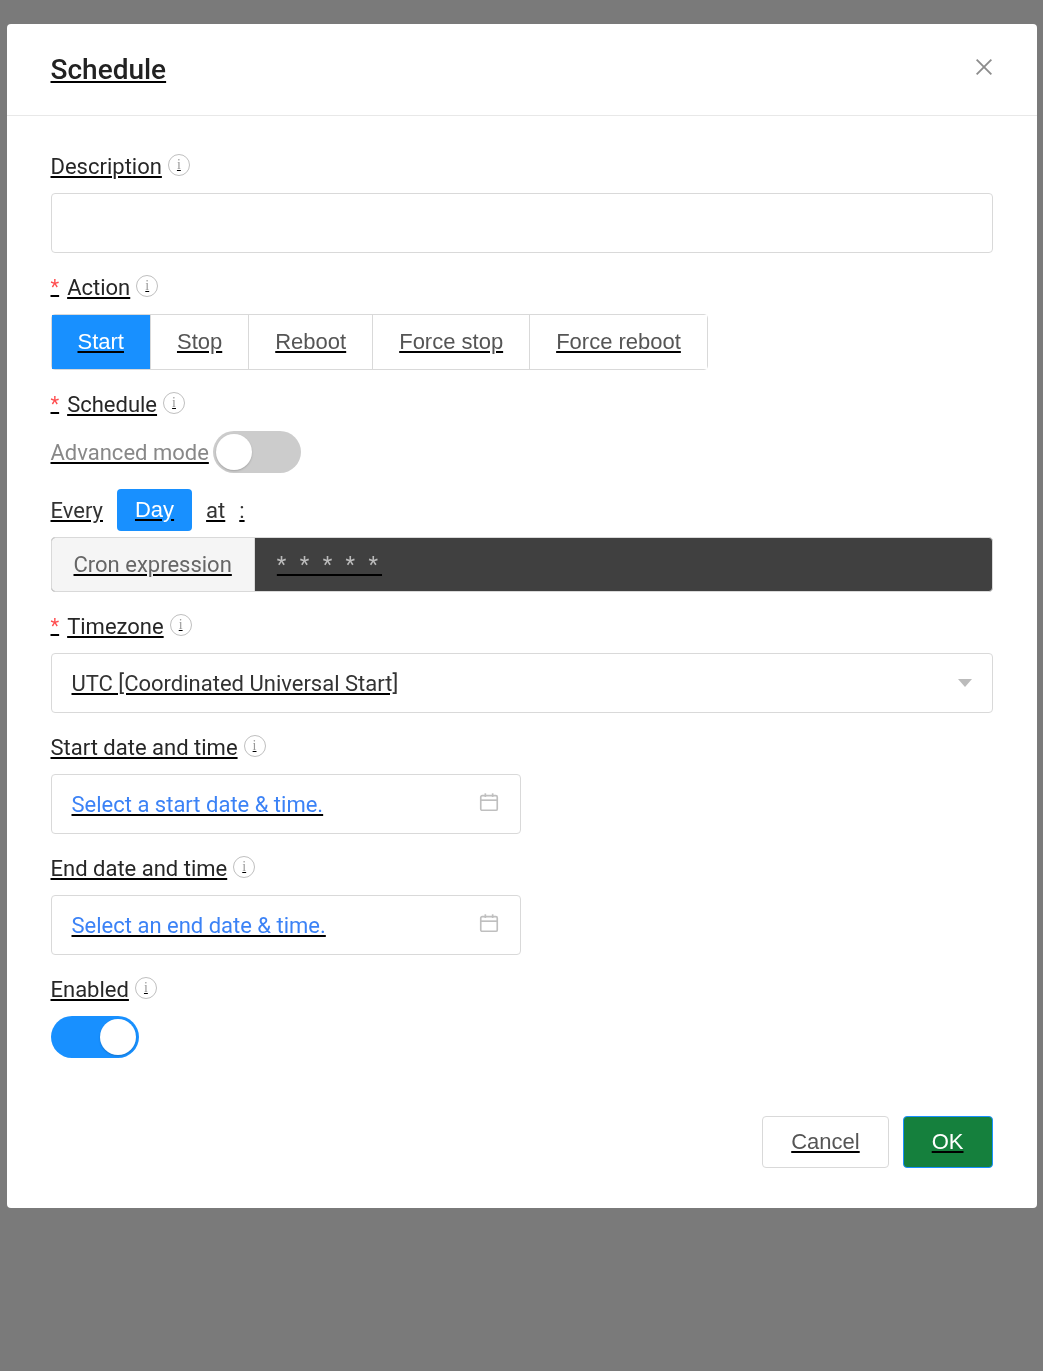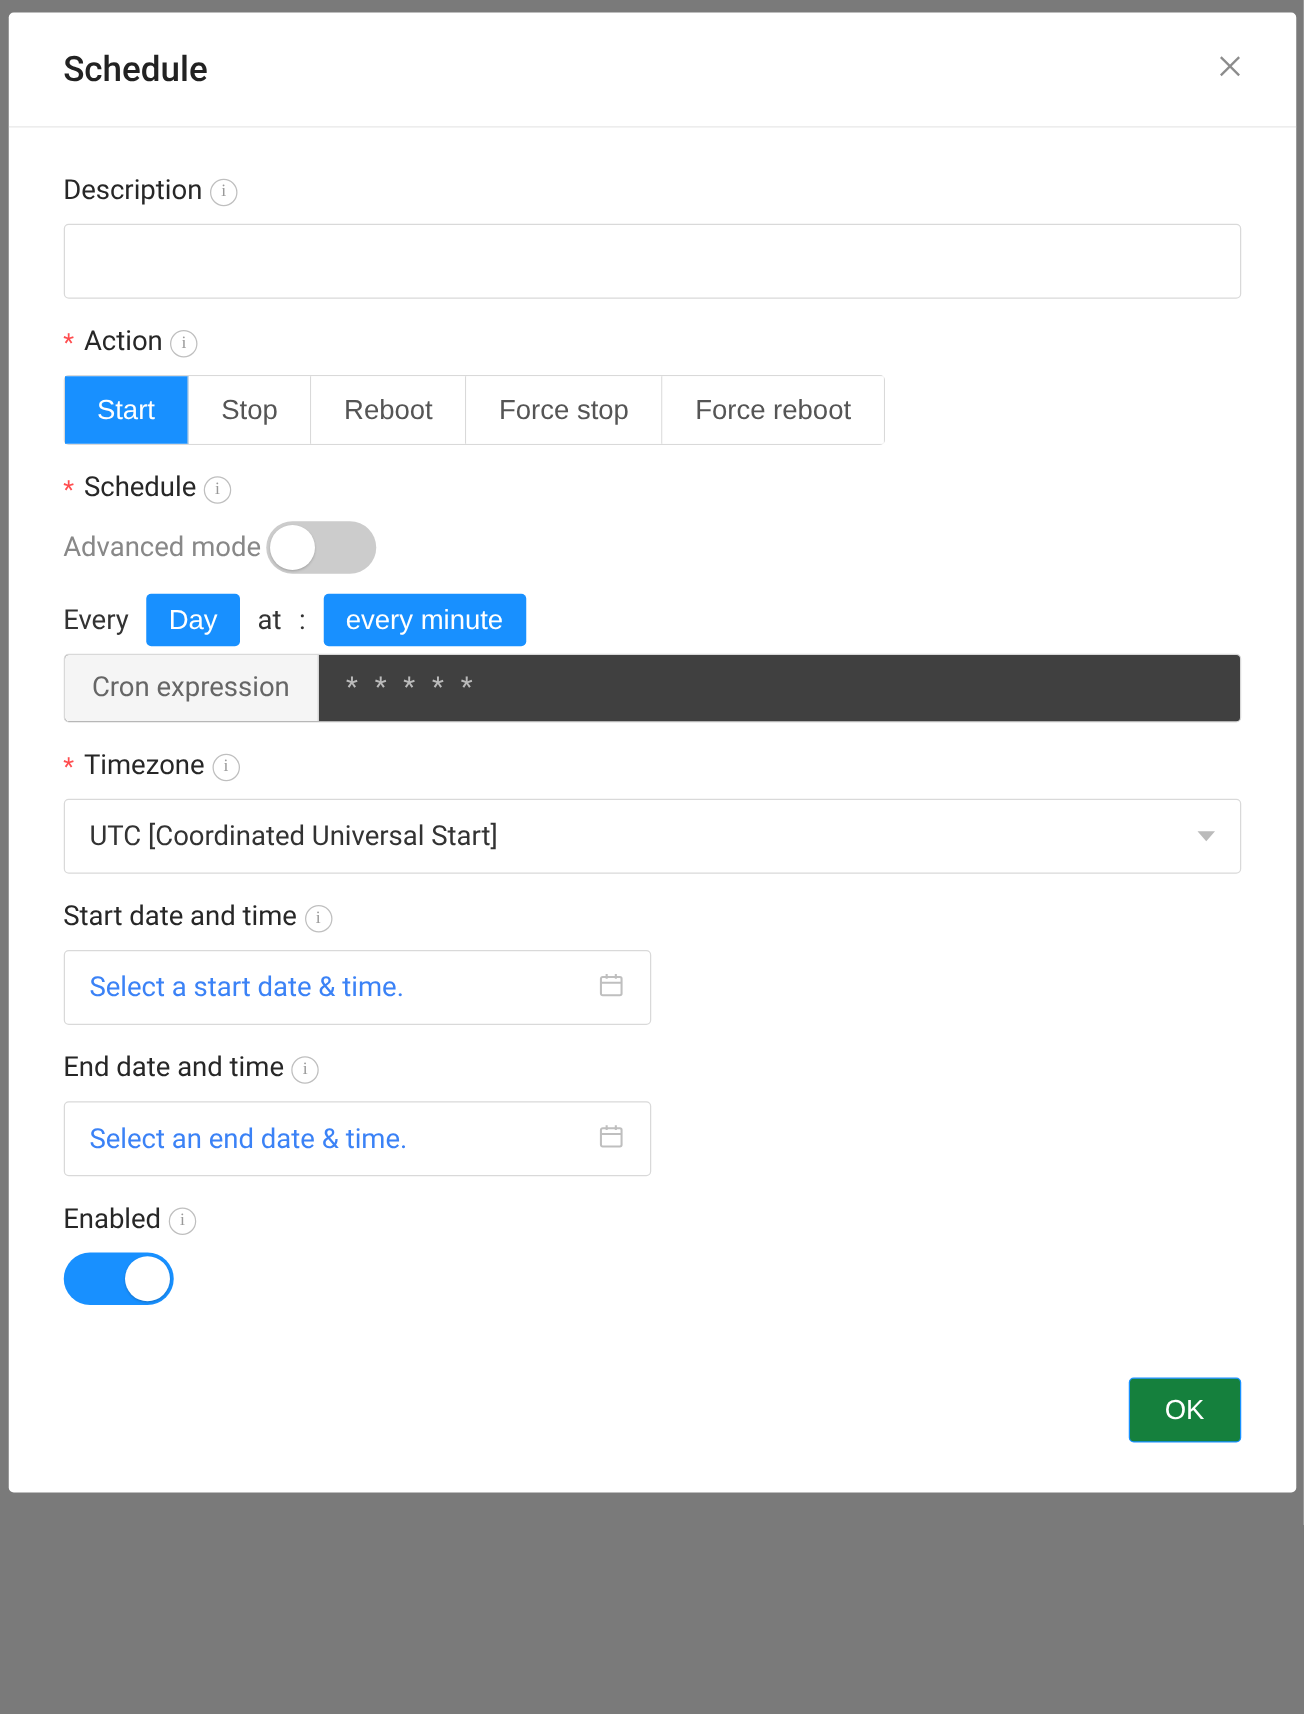--- a/index.html
+++ b/index.html
@@ -1,25 +1,25 @@
 <!DOCTYPE html>
 <html><head>
 <meta charset="utf-8">
 <style>
 * { box-sizing: border-box; margin: 0; padding: 0; }
 html, body { width: 1043px; height: 1371px; font-family: -apple-system, BlinkMacSystemFont, "Segoe UI", Roboto, "Helvetica Neue", Arial, sans-serif; }
 body { background: #7a7a7a; display:flex; align-items:flex-start; justify-content:center;}
-.modal { width: 1030px; background:#fff; margin-top:10px; border-radius:4px; overflow:hidden;}
+.modal { width: 1030px; background:#fff; margin-top:24px; border-radius:4px; overflow:hidden;text-decoration:underline;}
 .modal-header { display:flex; align-items:center; justify-content:space-between; padding:24px 36px 24px 44px; border-bottom:1px solid #e8e8e8;}
 .modal-title { font-size:28px; font-weight:500; color:#222;}
 .close-btn { background:none;border:none;cursor:pointer;font-size:26px;color:#8c8c8c;padding:6px;}
 .close-btn svg { width:22px;height:22px;}
 .modal-body { padding:38px 44px 12px 44px;}
 .field { margin-bottom:22px;}
-.field-label { font-size:22px; color:#272727; margin-bottom:14px; display:flex; align-items:flex-end; gap:2px;}
+.field-label { font-size:22px; color:#272727; margin-bottom:14px; display:flex; align-items:flex-start; gap:2px;}
 .req { color:#ff4d4f; font-size:20px; margin-right:6px;}
 .info-icon { display:inline-flex; width:22px; height:22px; border:1.5px solid #bfbfbf; border-radius:50%; align-items:center; justify-content:center; font-size:14px; color:#999; margin-left:4px; font-family:Georgia,serif;}
 .text-input { width:100%; height:60px; border:1px solid #d9d9d9; border-radius:4px; padding:0 16px; font-size:20px; background:#fff;}
 .radio-group { display:flex; border:1px solid #d9d9d9; border-radius:4px; width:fit-content;}
 .radio-btn { padding:14px 26px; font-size:22px; color:#555; background:#fff; border:none; border-right:1px solid #d9d9d9; cursor:pointer;}
 .radio-btn:last-child { border-right:none;}
 .radio-btn.active { background:#1890ff; color:#fff;}
 .advmode-row { display:flex; align-items:center; gap:4px; color:#888; font-size:22px; margin-bottom:16px; margin-top:10px;}
 .switch { position:relative; width:88px; height:42px; background:#ccc; border-radius:21px; cursor:pointer; border:none;}
 .switch .knob { position:absolute; left:3px; top:3px; width:36px; height:36px; border-radius:50%; background:#fff; box-shadow:0 1px 2px rgba(0,0,0,0.2);}
@@ -90,21 +90,20 @@
         <span>Advanced mode</span>
         <button class="switch">
             <span class="knob"></span>
           </button>
       </div>
       <div class="cron-row">
         <span>Every</span>
         <button class="pill">Day</button>
         <span>at</span>
         <span>:</span>
-        <button class="pill">every minute</button>
       </div>
       <div class="cron-display">
         <div class="lbl">Cron expression</div>
         <div class="val">* * * * *</div>
       </div>
     </div>
 
     <div class="field">
       <div class="field-label">
         <span class="req">*</span>
@@ -157,15 +156,16 @@
       <div class="field-label">
         <span>Enabled</span>
         <span class="info-icon">i</span>
       </div>
       <button class="switch on"><span class="knob"></span></button>
     </div>
 
   </div>
 
   <div class="modal-footer">
+    <button class="btn btn-default">Cancel</button>
     <button class="btn btn-primary">OK</button>
   </div>
 </div>
 
 </body></html>

